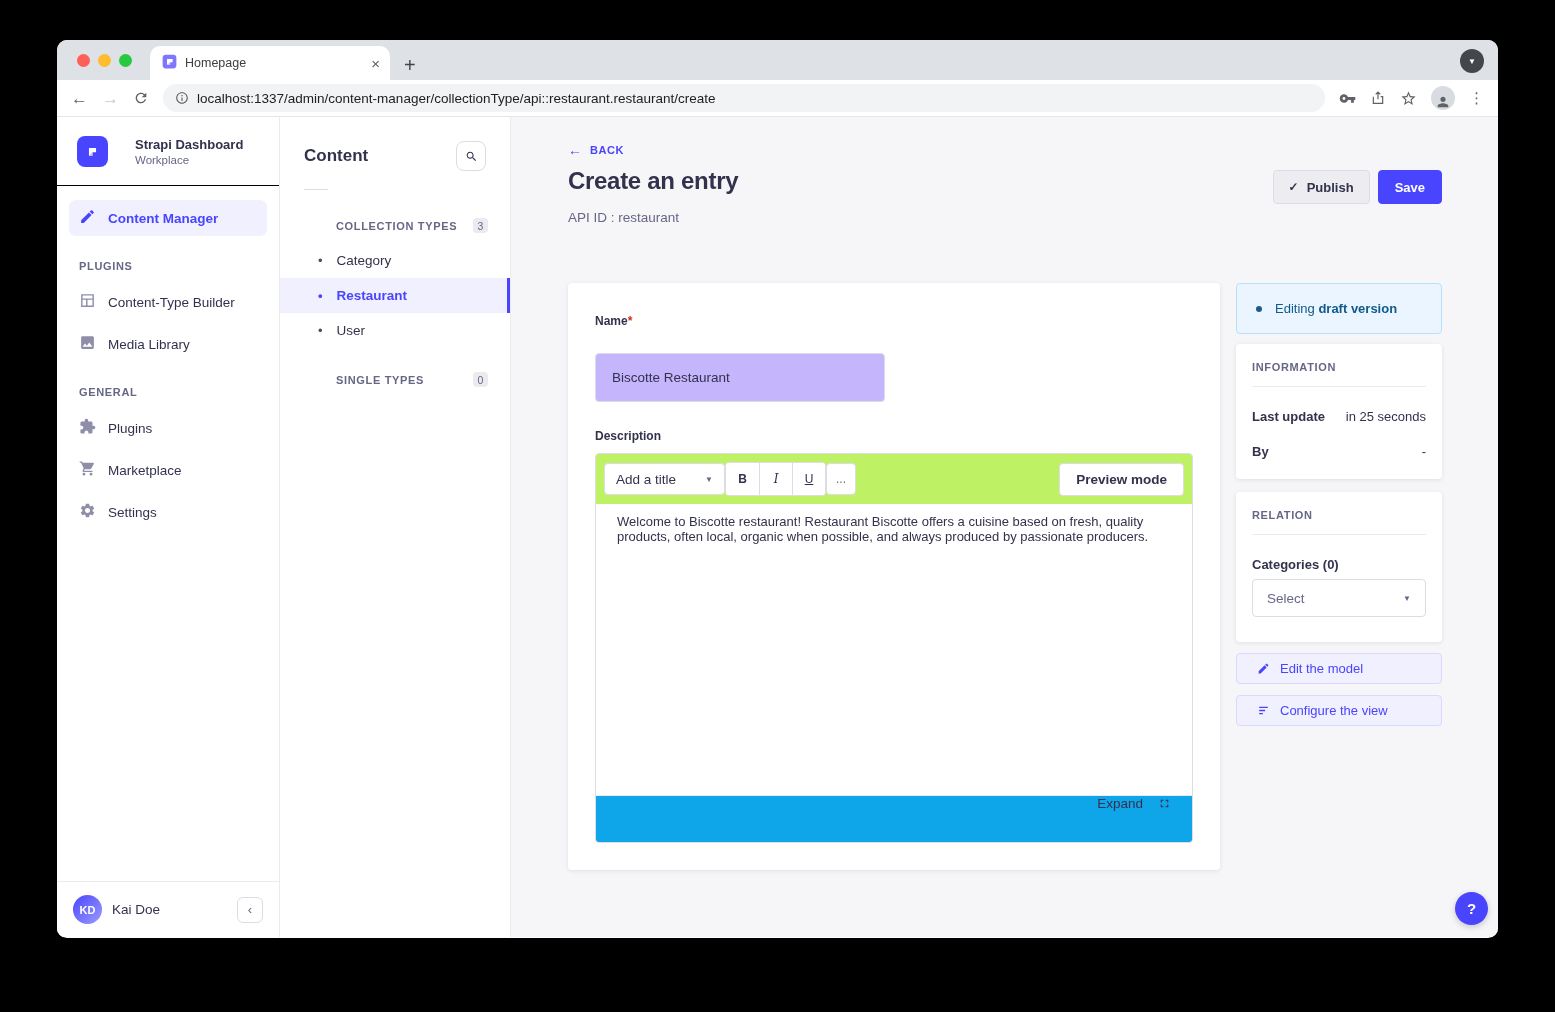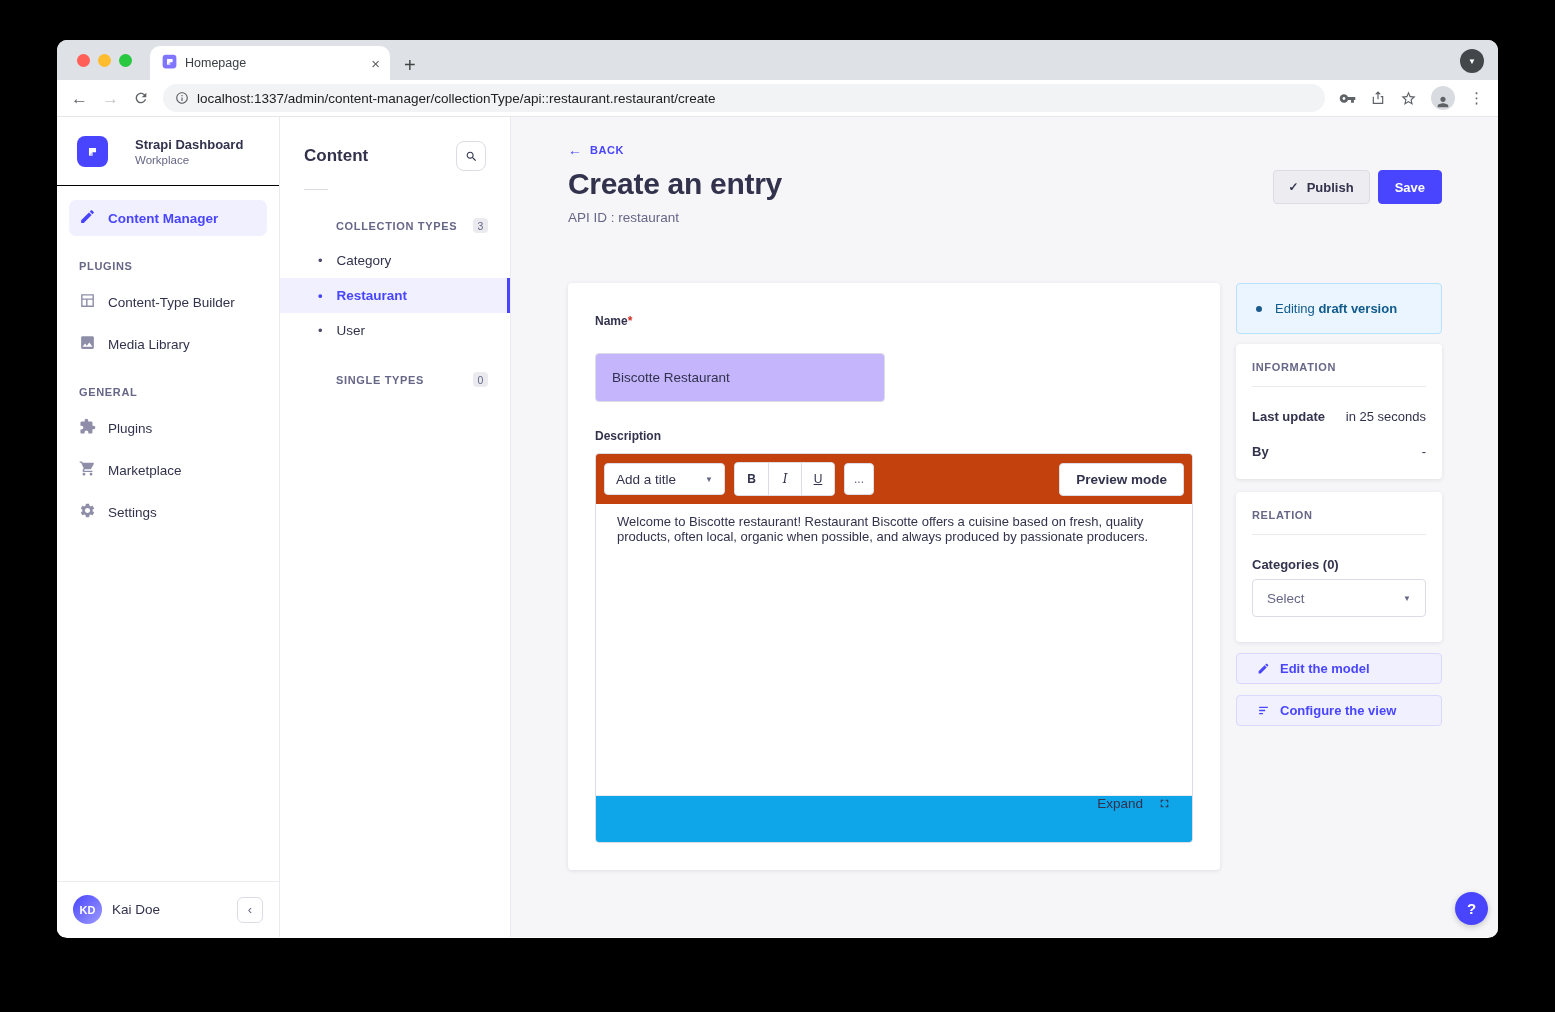--- a/index.html
+++ b/index.html
@@ -63,38 +63,38 @@
   .ct-item .bullet { font-size:13px; color:#4a4a6a; }
   .ct-item.active { background:#f0f0ff; color:#4945ff; font-weight:bold; }
   .ct-item.active .bullet { color:#4945ff; }
   .ct-item.active::after { content:""; position:absolute; right:0; top:0; bottom:0; width:3px; background:#4945ff; }
   
   .main { flex:1; padding:26px 56px 0 57px; position:relative; }
   .back-row { display:flex; align-items:center; gap:8px; color:#4945ff; }
   .back-arrow { font-size:14px; line-height:1; }
   .back-label { font-size:11px; font-weight:bold; letter-spacing:.05em; }
   .title-row { display:flex; align-items:flex-start; justify-content:space-between; margin-top:10px; }
-  .page-title { font-size:30px; font-weight:bold; color:#32324d; letter-spacing:-.3px; }
+  .page-title { font-size:24px; font-weight:bold; color:#32324d; letter-spacing:-.3px; }
   .title-actions { display:flex; gap:8px; margin-top:3px; }
   .btn-publish { height:34px; padding:0 15px; background:#ececf1; border:1px solid #dcdce4; border-radius:4px;
                  display:flex; align-items:center; gap:8px; font-size:13px; font-weight:bold; color:#32324d; }
   .btn-publish .chk { font-size:12px; }
   .btn-save { height:34px; padding:0 16px; background:#4945ff; border:1px solid #4945ff; border-radius:4px;
               font-size:13px; font-weight:bold; color:#fff; display:flex; align-items:center; }
   .page-sub { font-size:13.5px; color:#666687; margin-top:6px; }
   .content-row { display:flex; gap:16px; margin-top:58px; align-items:flex-start; }
   
   .card { width:652px; background:#fff; border-radius:4px; box-shadow:0 1px 4px rgba(33,33,52,.1); padding:28px 27px 27px; }
   .field-label { font-size:12px; font-weight:bold; color:#32324d; }
   .req { color:#d02b20; }
   .text-input { width:290px; height:49px; margin-top:24px; border:1px solid #dcdce4; border-radius:4px;
                 padding:0 16px; font-size:13.5px; color:#32324d; font-family:"Liberation Sans",sans-serif; background:#c4b5fd; }
   .desc-label { margin-top:27px; }
   .editor { margin-top:10px; border:1px solid #dcdce4; border-radius:4px; overflow:hidden; }
-  .ed-toolbar { background:#c2410c; padding:8px; display:flex; align-items:center; gap:9px; }
+  .ed-toolbar { background:#bef264; padding:8px; display:flex; align-items:center; }
   .title-select { width:121px; height:32px; background:#fff; border:1px solid #dcdce4; border-radius:4px;
                   display:flex; align-items:center; justify-content:space-between; padding:0 11px; font-size:13.5px; color:#32324d; }
   .title-select .caret, .select-box .caret { font-size:9px; color:#666687; }
   .biu { display:flex; background:#fff; border:1px solid #dcdce4; border-radius:4px; overflow:hidden; }
   .biu button { width:33px; height:32px; background:#fff; border:none; border-left:1px solid #dcdce4;
                 font-size:12px; color:#32324d; font-family:"Liberation Sans",sans-serif; }
   .biu button:first-child { border-left:none; }
   .biu .b { font-weight:bold; }
   .biu .i { font-style:italic; font-family:"DejaVu Serif",serif; }
   .biu .u { text-decoration:underline; }
@@ -116,21 +116,21 @@
   .panel-title { font-size:11px; font-weight:bold; letter-spacing:.06em; color:#666687; }
   .panel-divider { border-top:1px solid #eaeaef; margin-top:13px; }
   .info-row { display:flex; justify-content:space-between; align-items:baseline; margin-top:22px; font-size:13px; color:#32324d; }
   .info-row .lbl { font-weight:bold; }
   .rel-panel { margin-top:13px; padding-bottom:25px; }
   .rel-field-label { margin-top:22px; font-size:13px; font-weight:bold; color:#32324d; }
   .select-box { margin-top:7px; height:38px; border:1px solid #dcdce4; border-radius:4px; background:#fff;
                 display:flex; align-items:center; justify-content:space-between; padding:0 14px; }
   .select-box .ph { font-size:13.5px; color:#666687; }
   .aside-btn { margin-top:11px; height:31px; background:#f0f0ff; border:1px solid #d9d8ff; border-radius:4px;
-               display:flex; align-items:center; gap:10px; padding:0 20px; font-size:13px; font-weight:bold; color:#4945ff; }
+               display:flex; align-items:center; gap:10px; padding:0 20px; font-size:13px; font-weight:normal; color:#4945ff; }
   .aside-btn svg { flex:none; }
   
   .help-fab { position:absolute; right:10px; bottom:12px; width:33px; height:33px; border-radius:50%;
               background:#4945ff; color:#fff; font-size:15px; font-weight:bold;
               display:flex; align-items:center; justify-content:center; box-shadow:0 2px 6px rgba(0,0,0,.2); }
 </style>
 </head>
 <body>
 
 <div class="window">

